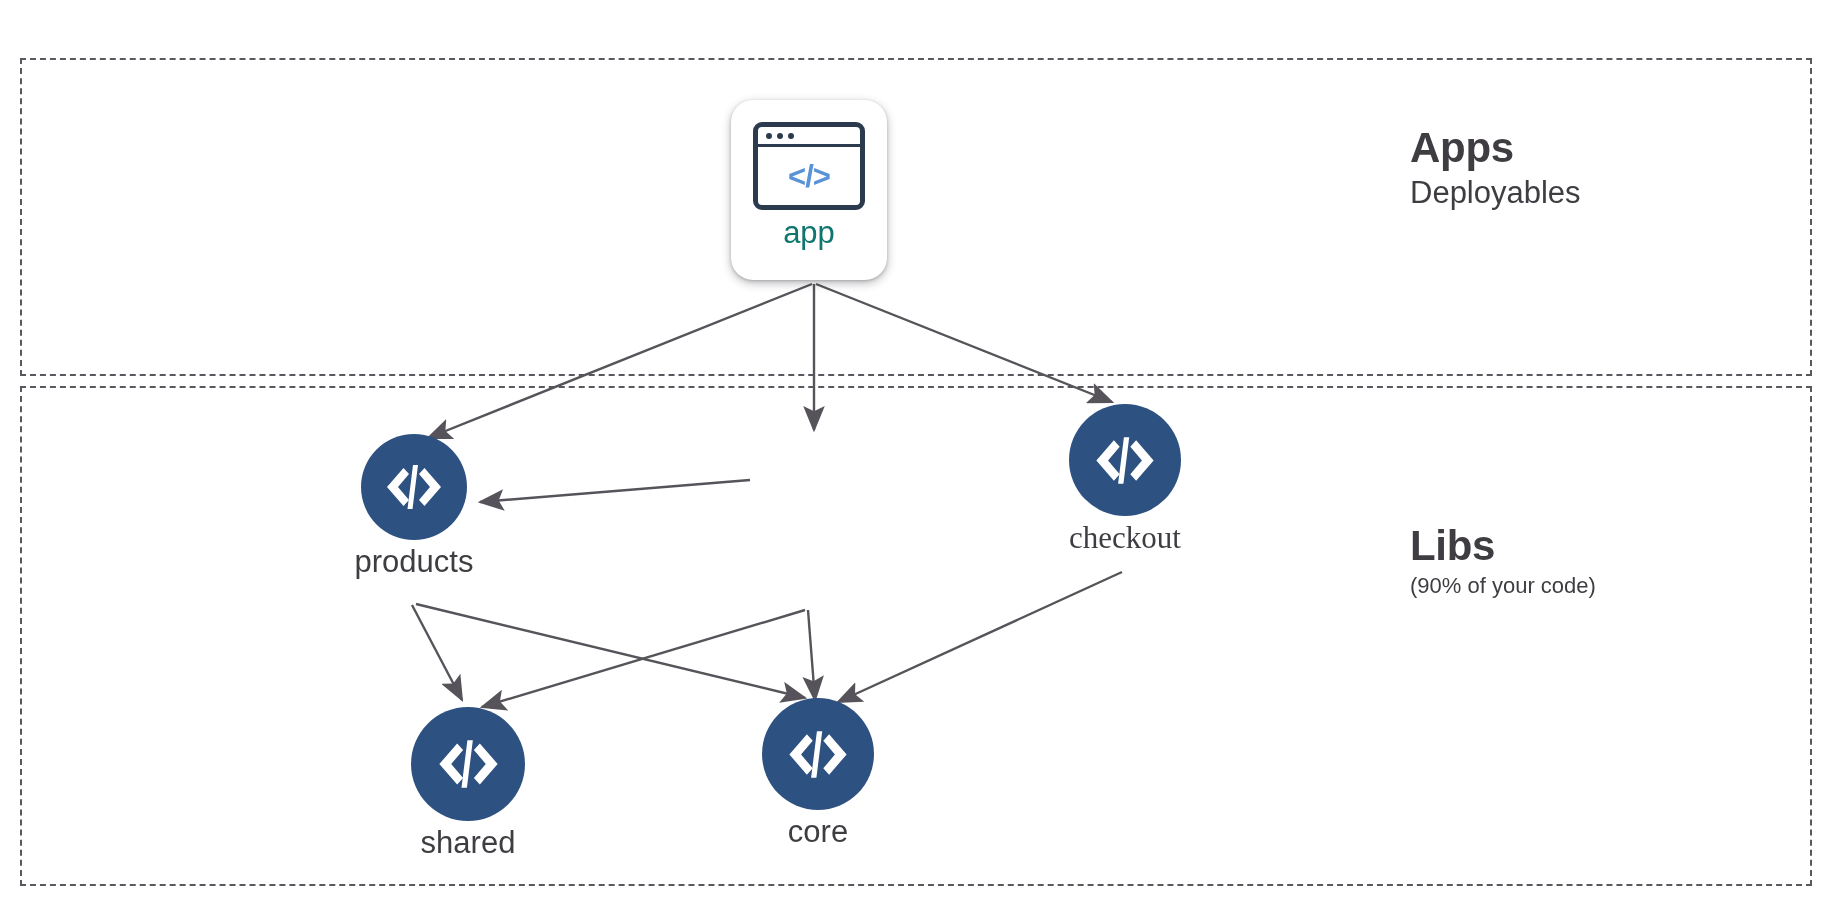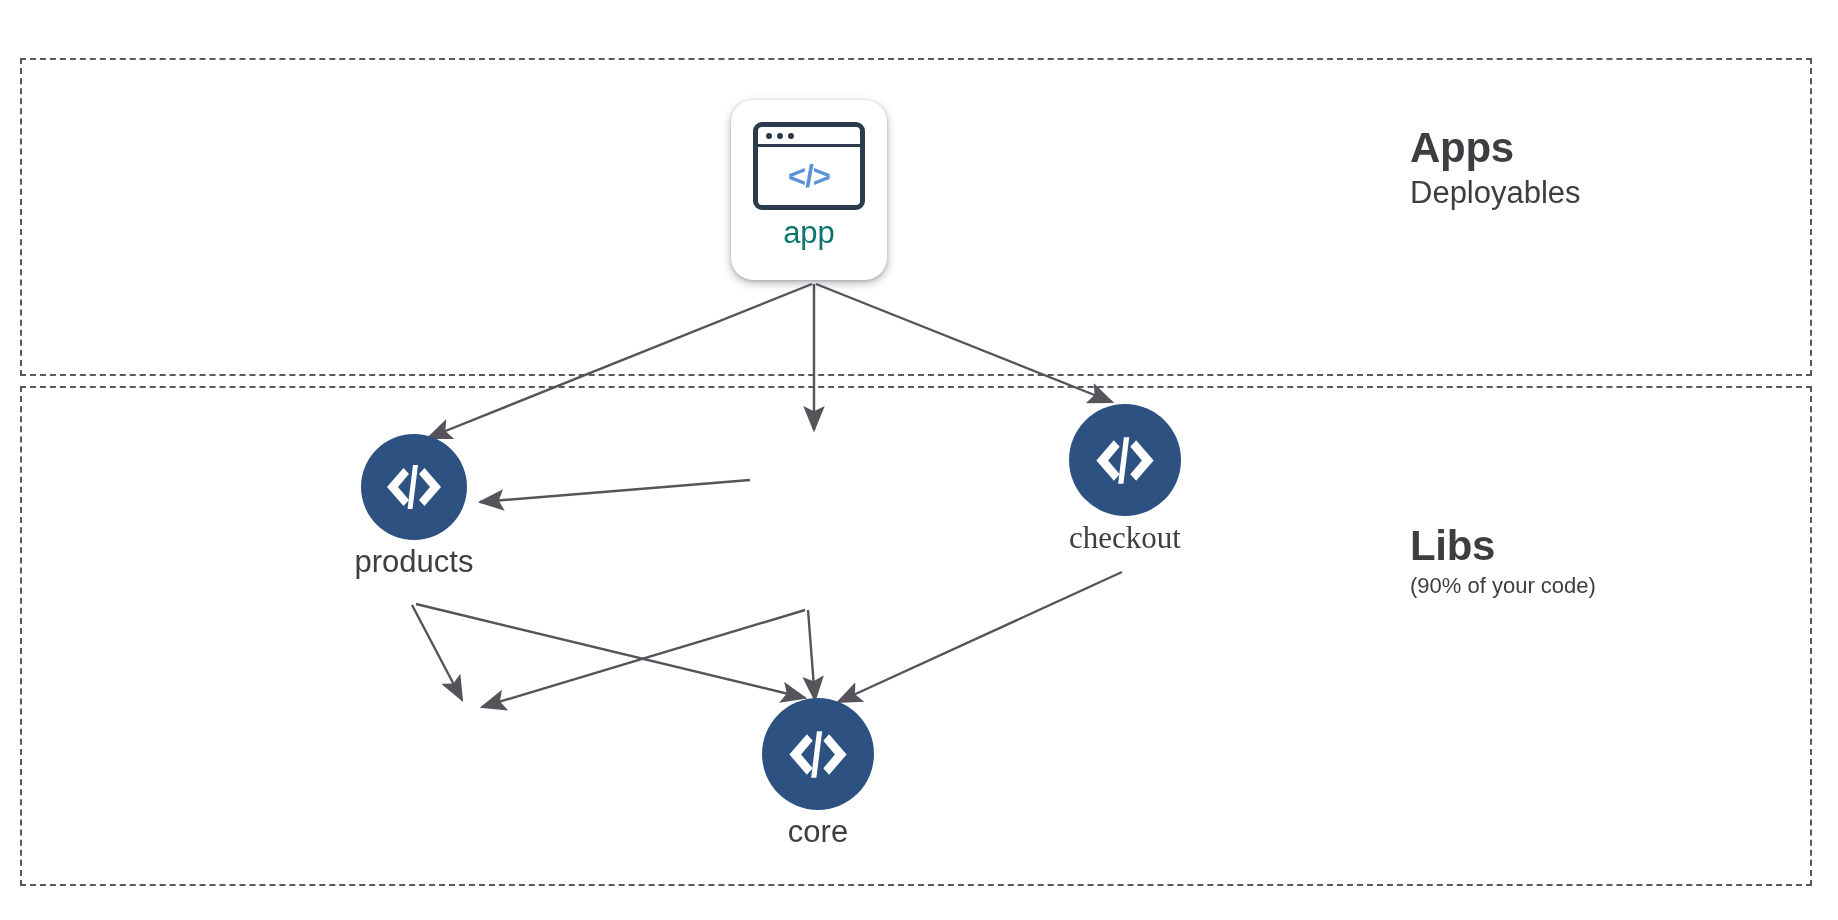--- a/index.html
+++ b/index.html
@@ -231,20 +231,30 @@
     <div class="lib-circle" style="width:112px;height:112px;">
       <svg width="66" height="53" viewBox="0 0 62 50" xmlns="http://www.w3.org/2000/svg">
         <path d="M20.5 6 L4 25 L20.5 44 L26 38 L15 25 L26 12 Z" fill="#ffffff"></path>
         <path d="M41.5 6 L58 25 L41.5 44 L36 38 L47 25 L36 12 Z" fill="#ffffff"></path>
         <path d="M35 3 L29.5 47 L24.5 47 L30 3 Z" fill="#ffffff"></path>
       </svg>
     </div>
     <div class="lib-label">checkout</div>
   </div>
 
+  <div class="lib-node" style="left:411px; top:707px; width:114px;">
+    <div class="lib-circle" style="width:114px;height:114px;">
+      <svg width="67" height="54" viewBox="0 0 62 50" xmlns="http://www.w3.org/2000/svg">
+        <path d="M20.5 6 L4 25 L20.5 44 L26 38 L15 25 L26 12 Z" fill="#ffffff"></path>
+        <path d="M41.5 6 L58 25 L41.5 44 L36 38 L47 25 L36 12 Z" fill="#ffffff"></path>
+        <path d="M35 3 L29.5 47 L24.5 47 L30 3 Z" fill="#ffffff"></path>
+      </svg>
+    </div>
+    <div class="lib-label">shared</div>
+  </div>
 
   <div class="lib-node" style="left:762px; top:698px; width:112px;">
     <div class="lib-circle" style="width:112px;height:112px;">
       <svg width="66" height="53" viewBox="0 0 62 50" xmlns="http://www.w3.org/2000/svg">
         <path d="M20.5 6 L4 25 L20.5 44 L26 38 L15 25 L26 12 Z" fill="#ffffff"></path>
         <path d="M41.5 6 L58 25 L41.5 44 L36 38 L47 25 L36 12 Z" fill="#ffffff"></path>
         <path d="M35 3 L29.5 47 L24.5 47 L30 3 Z" fill="#ffffff"></path>
       </svg>
     </div>
     <div class="lib-label">core</div>

